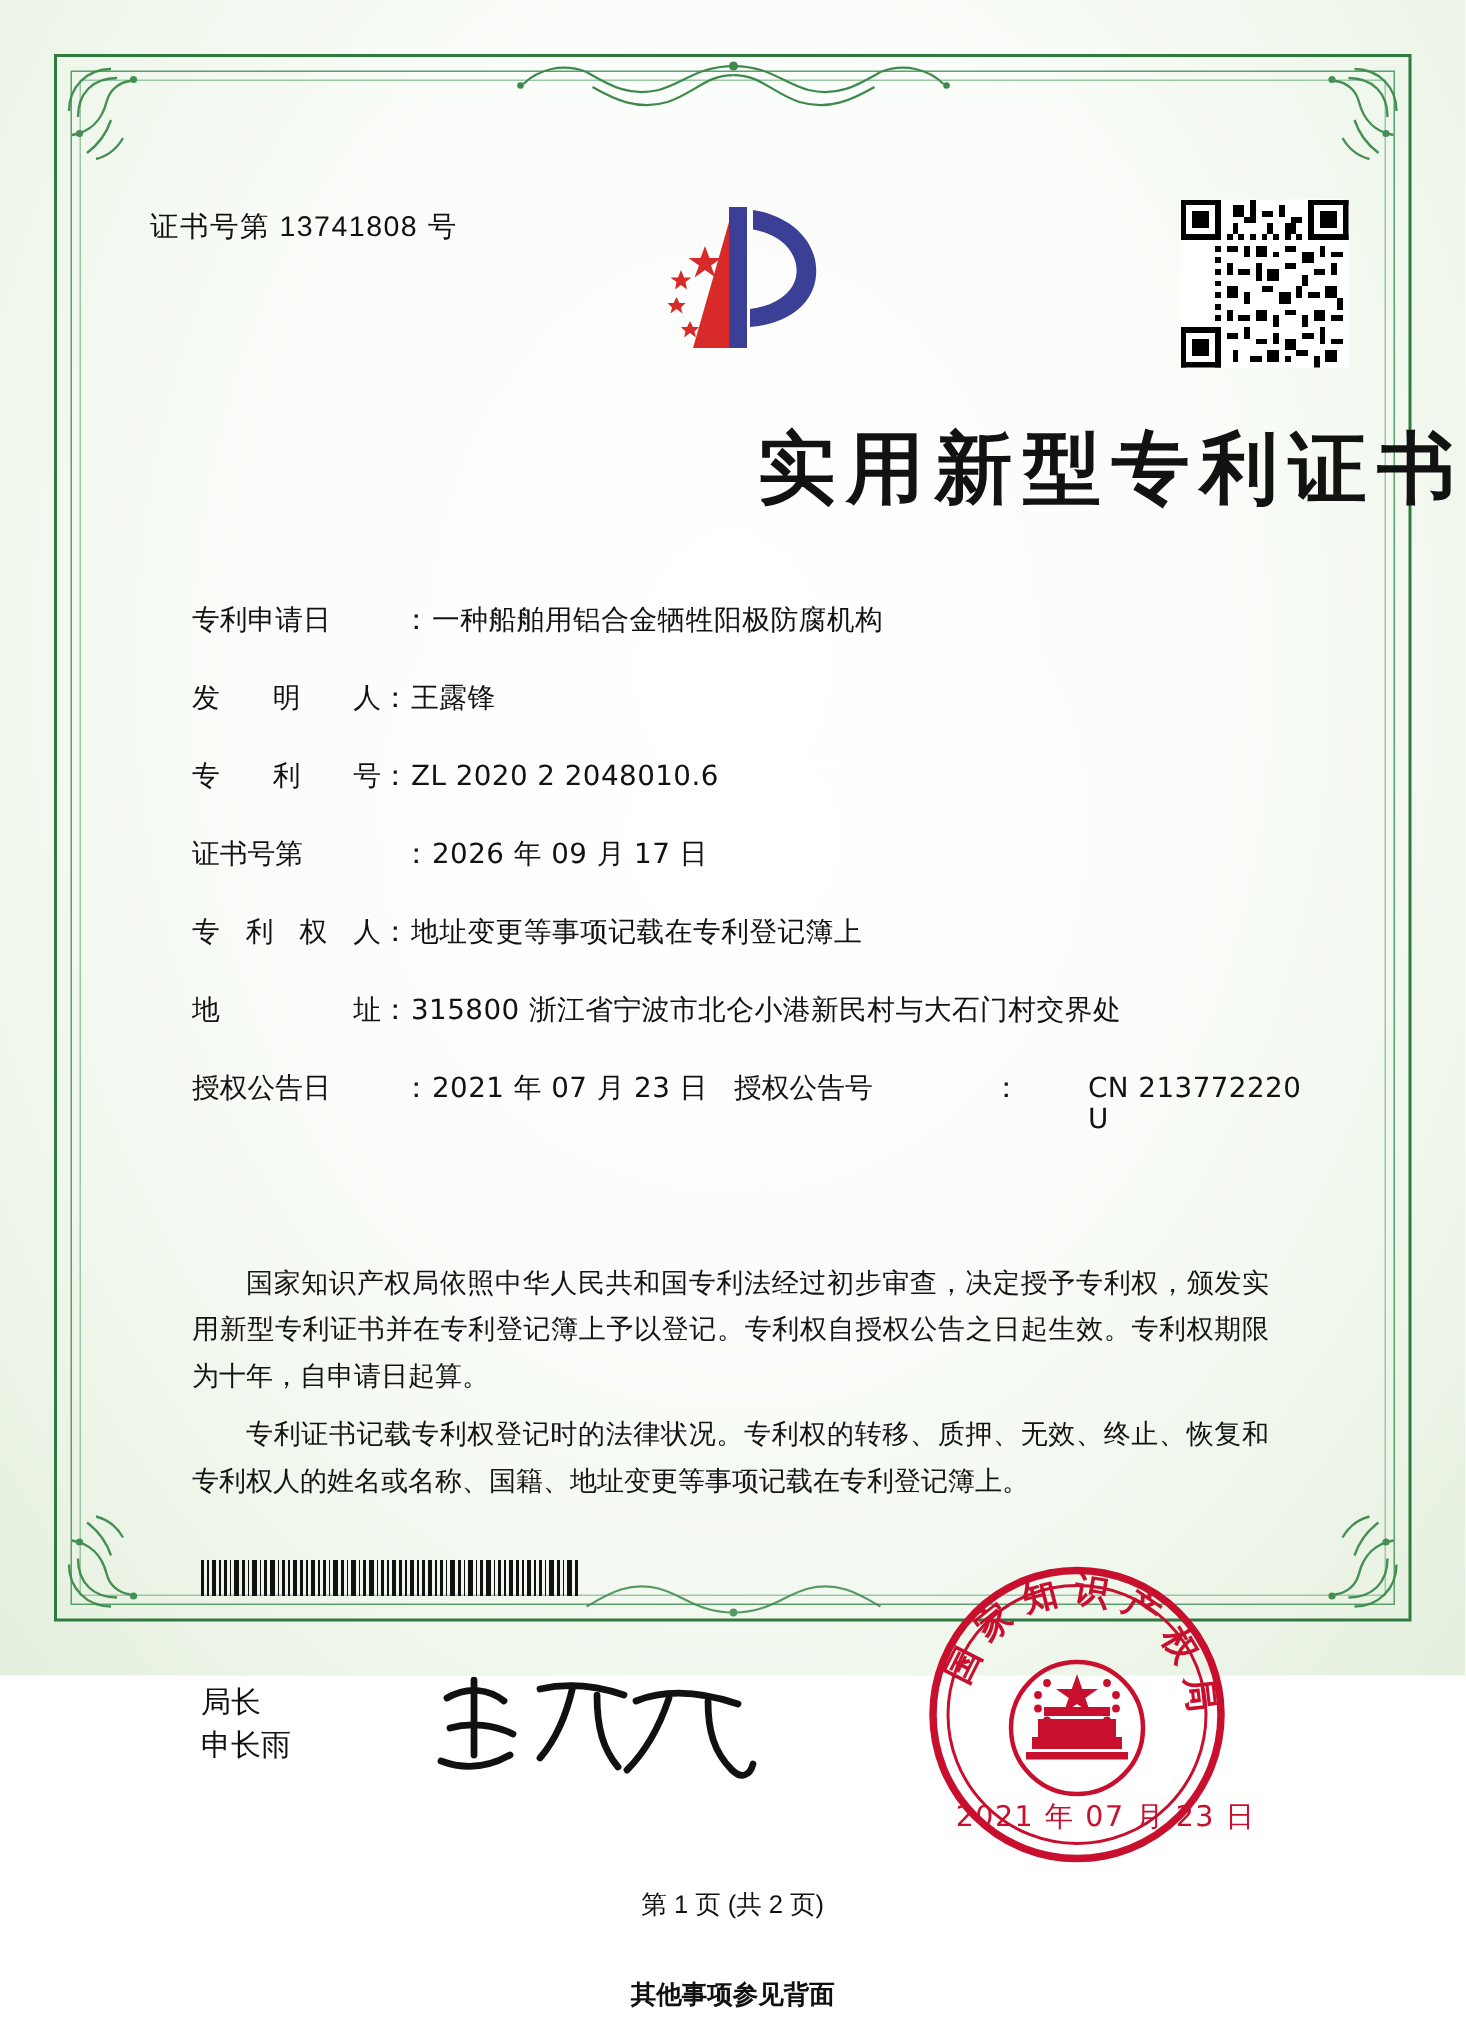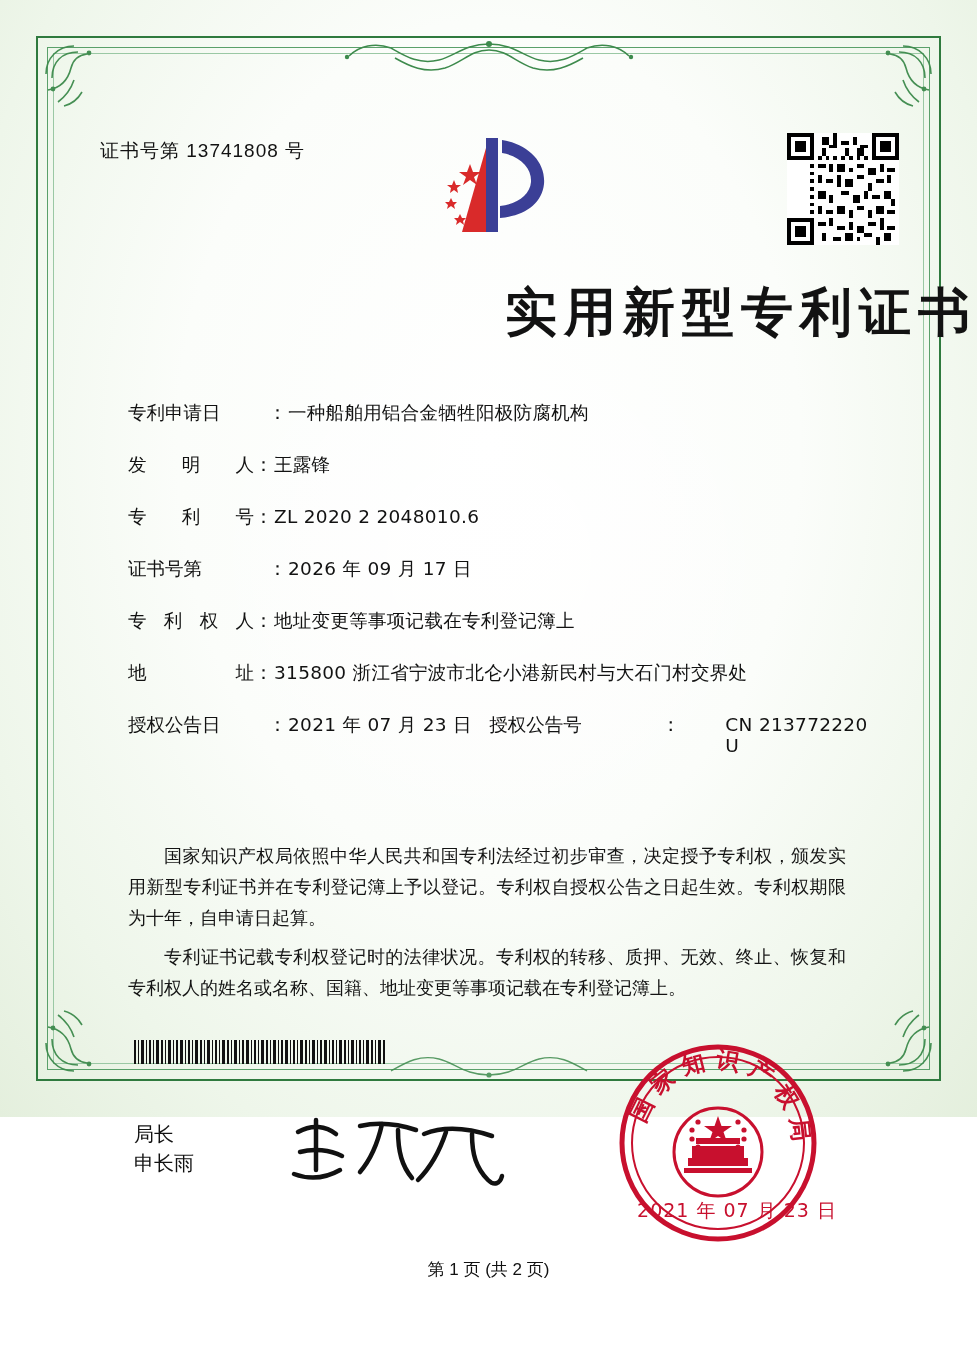--- a/index.html
+++ b/index.html
@@ -618,14 +618,15 @@
     </g>
 
     <text font-family="'DejaVu Sans','Liberation Sans',sans-serif" font-size="23" font-weight="bold" fill="#c8102e" letter-spacing="9">
       <textPath href="#sealArc" startOffset="8%">国家知识产权局</textPath>
     </text>
   </svg>
 
   <div class="seal-date">2021 年 07 月 23 日</div>
 
   <div class="page-footer">第 1 页 (共 2 页)</div>
+  <div class="outside-footer">其他事项参见背面</div>
 
 </div>
 
 </body></html>

